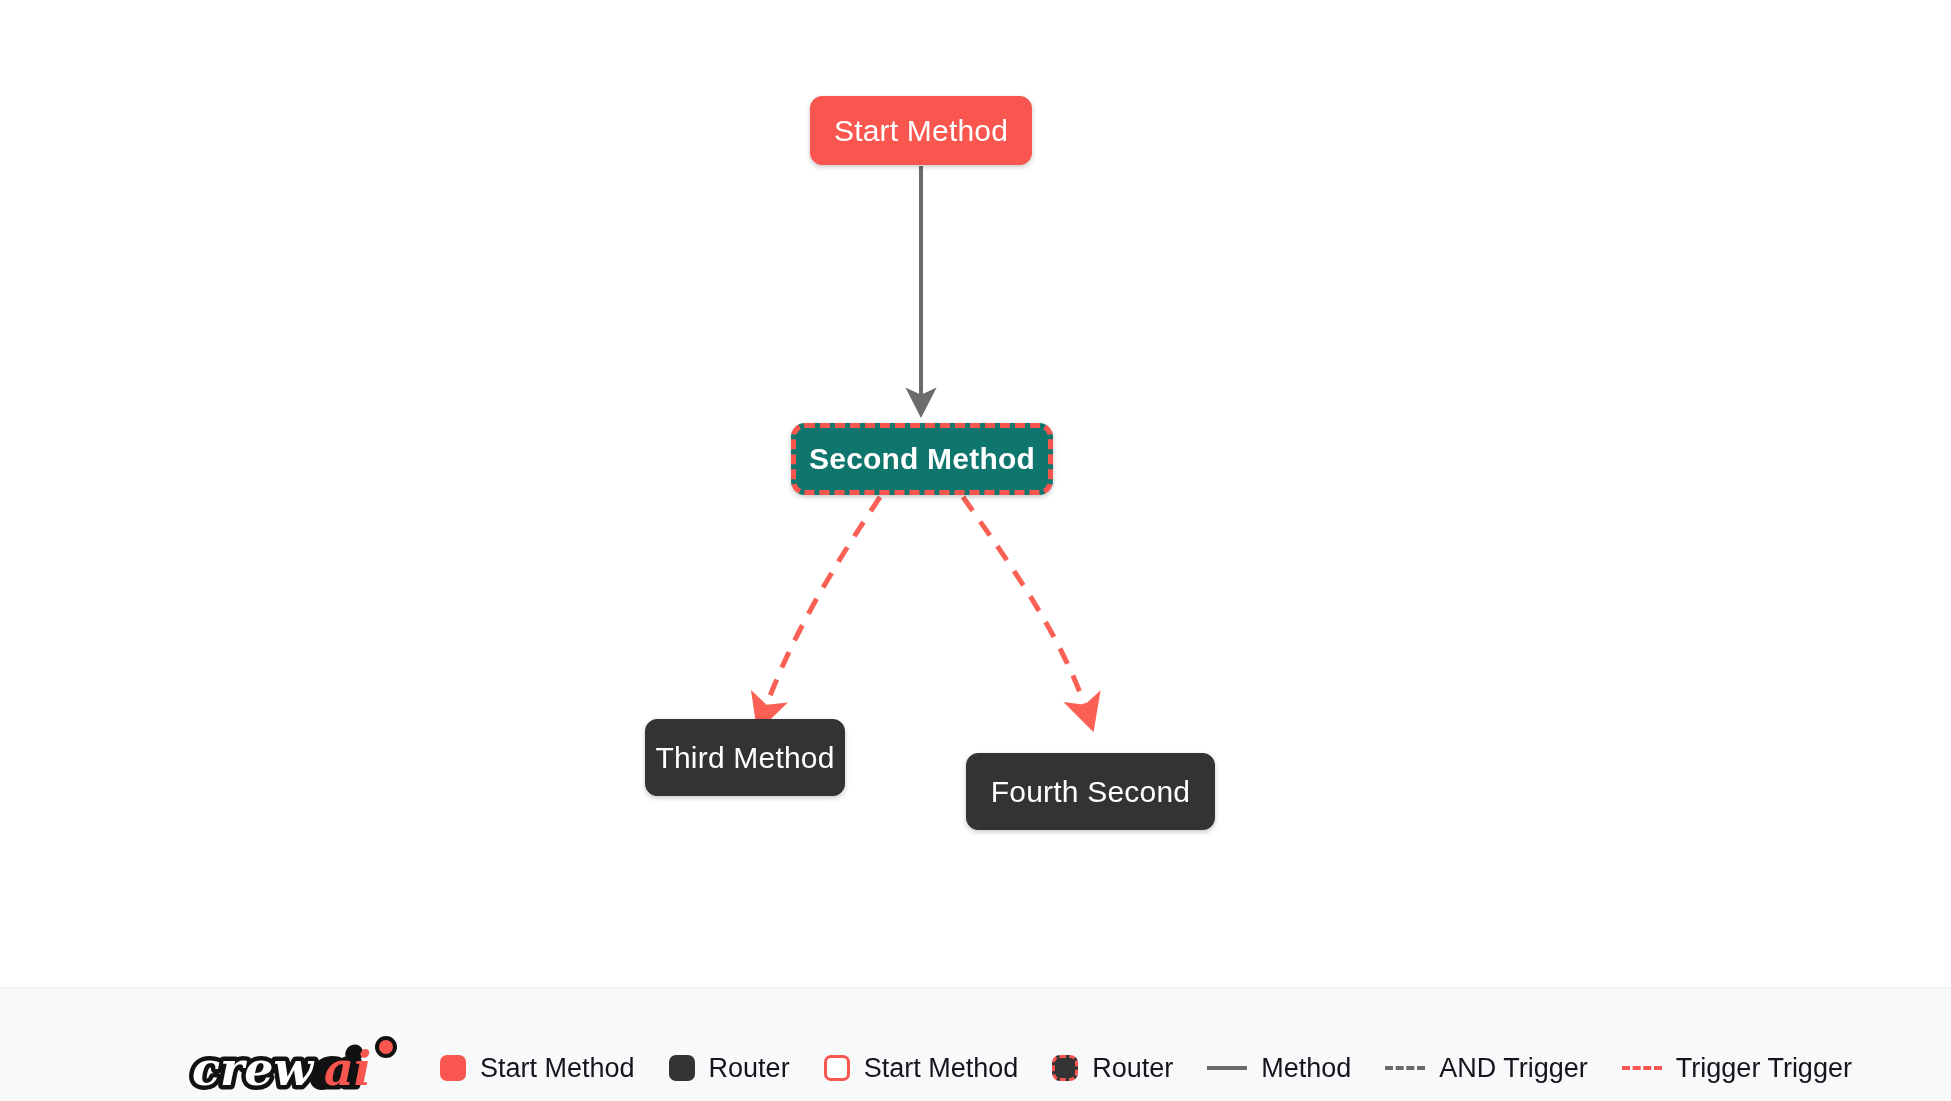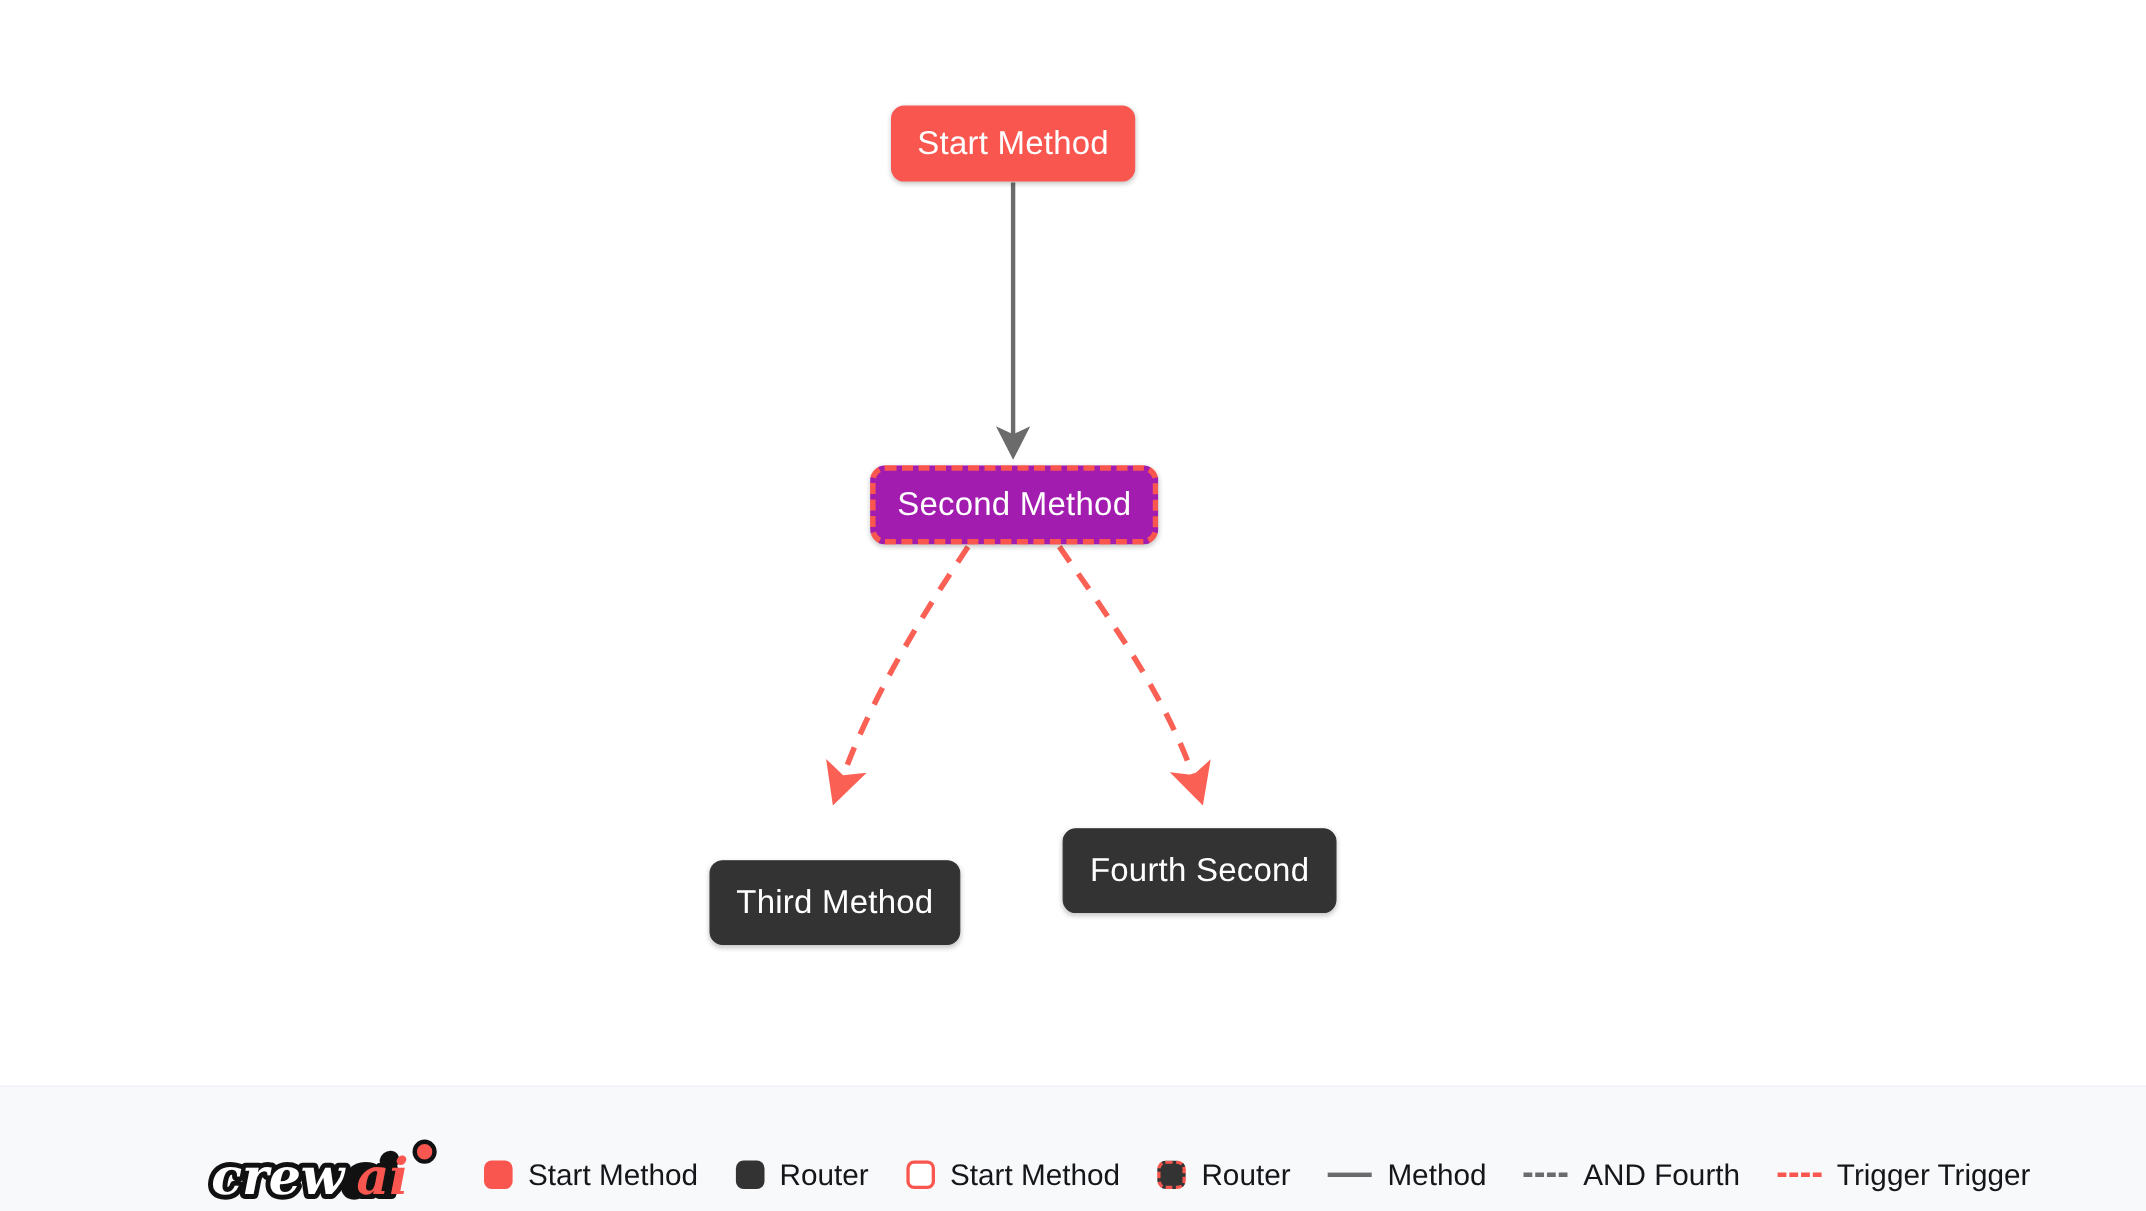--- a/index.html
+++ b/index.html
@@ -56,28 +56,29 @@
 
   .node--start {
     background: #F9564F;
     border: 1px solid #F9564F;
   }
   .node--method {
     background: #333333;
     border: 1px solid #333333;
   }
   .node--router {
-    background: #a21caf;
+    background: #0f766e;
     border: 5px dashed #F9564F;
     border-radius: 14px;
+    font-weight: bold;
   }
 
   #node-start        { left: 810px;  top: 96px;  width: 222px; height: 69px; }
   #node-second       { left: 791px;  top: 423px; width: 262px; height: 72px; }
-  #node-third        { left: 645px;  top: 782px; width: 228px; height: 77px; }
+  #node-third        { left: 645px;  top: 719px; width: 200px; height: 77px; }
   #node-fourth       { left: 966px;  top: 753px; width: 249px; height: 77px; }
 
   
   #legend-bar {
     position: absolute;
     left: 0;
     top: 987px;
     width: 1951px;
     height: 114px;
     background: #F8F9FB;
@@ -205,21 +206,21 @@
       <span class="legend-text">Router</span>
     </div>
 
     <div class="legend-item">
       <span class="line-swatch line-swatch--solid"></span>
       <span class="legend-text">Method</span>
     </div>
 
     <div class="legend-item">
       <span class="line-swatch line-swatch--dashed"></span>
-      <span class="legend-text">AND Fourth</span>
+      <span class="legend-text">AND Trigger</span>
     </div>
 
     <div class="legend-item">
       <span class="line-swatch line-swatch--router"></span>
       <span class="legend-text">Trigger Trigger</span>
     </div>
 
   </div>
 </div>
 

